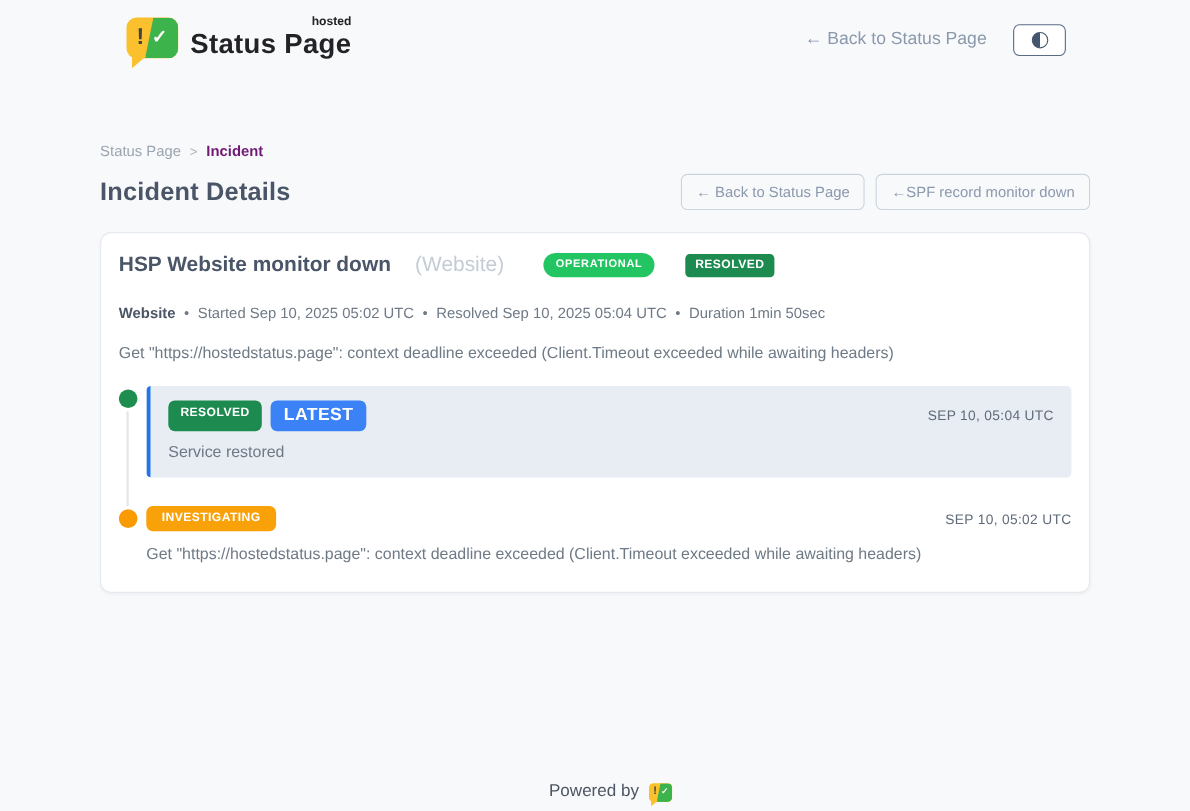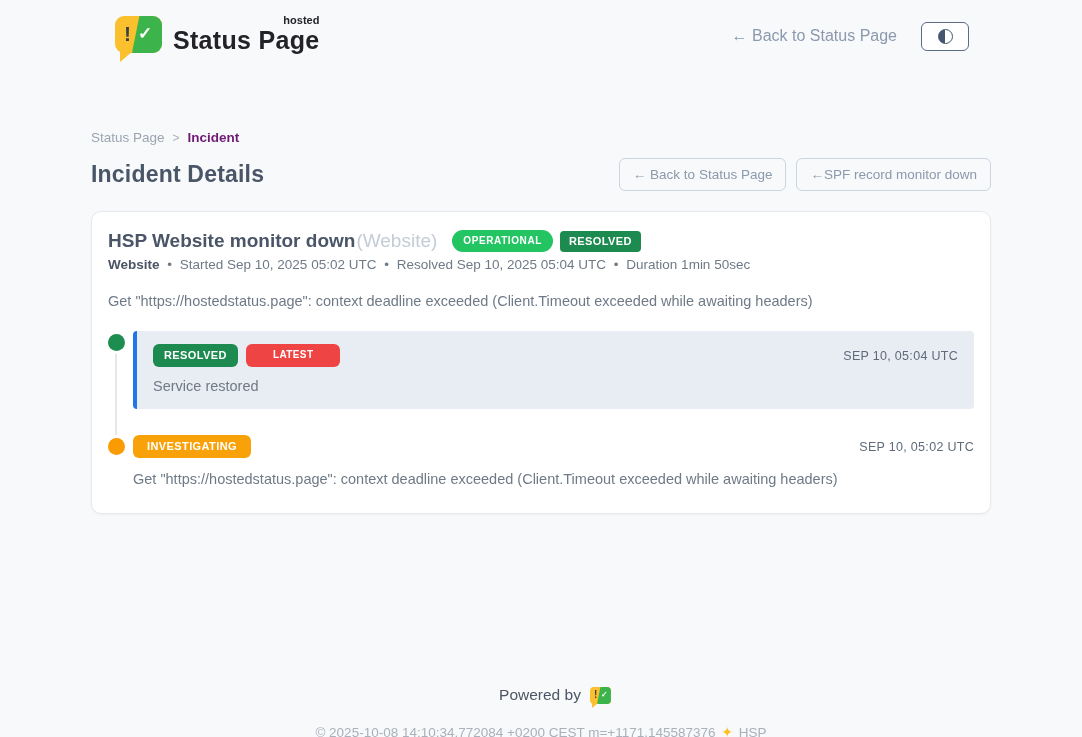--- a/index.html
+++ b/index.html
@@ -65,34 +65,34 @@
     color: #8b99ad; font-size: 13.5px; padding: 8px 13px; cursor: pointer;
     font-family: "Liberation Sans", sans-serif;
   }
 
   
   .card {
     margin-top: 20px; background: #ffffff; border: 1px solid #e6e9ee;
     border-radius: 10px; padding: 18px 16px 26px 16px;
     box-shadow: 0 1px 3px rgba(20,30,50,0.04);
   }
-  .card-title-row { display: flex; align-items: center; gap: 1px; flex-wrap: wrap; }
+  .card-title-row { display: flex; align-items: center; gap: 22px; flex-wrap: wrap; }
   .incident-title { font-size: 19px; font-weight: 700; color: #4a5568; }
   .incident-component { font-size: 19px; font-weight: 400; color: #c4ccd6; }
   .badge { display: inline-block; color: #fff; font-weight: 700; line-height: 1; }
   .badge-operational {
     background: #23c562; font-size: 10px; letter-spacing: 0.6px;
     padding: 6px 11px; border-radius: 999px; margin-left: 14px;
   }
   .badge-resolved-hdr {
     background: #1d8a4f; font-size: 11px; letter-spacing: 0.4px;
     padding: 5px 9px; border-radius: 4px; margin-left: 6px;
   }
 
-  .meta-line { margin-top: 5px; font-size: 13.5px; color: #6f7a87; }
+  .meta-line { margin-top: 25px; font-size: 13.5px; color: #6f7a87; }
   .meta-component { font-weight: 700; color: #4b5563; }
   .meta-bullet { margin: 0 4px; }
 
   .incident-desc { margin-top: 21px; font-size: 14.5px; color: #6f7a87; }
 
   
   .timeline { position: relative; margin-top: 22px; }
   .tl-line { position: absolute; left: 7px; top: 12px; height: 104px; width: 2px; background: #e3e6ea; }
   .tl-item { position: relative; }
   .tl-item + .tl-item { margin-top: 26px; }
@@ -102,21 +102,21 @@
   }
   .dot-green { background: #1e8e50; }
   .dot-orange { background: #fb9b04; }
   .tl-box {
     margin-left: 25px; background: #e8ecf3; border-left: 4px solid #2174ea;
     border-radius: 4px; padding: 13px 16px 15px 16px;
   }
   .tl-head { display: flex; justify-content: space-between; align-items: center; }
   .tl-badges { display: flex; gap: 8px; }
   .badge-resolved { background: #1d8a4f; font-size: 11px; letter-spacing: 0.4px; padding: 6px 11px; border-radius: 6px; }
-  .badge-latest { background: #ef4444; font-size: 10px; letter-spacing: 0.4px; padding: 6px 27px; border-radius: 6px; }
+  .badge-latest { background: #3b82f6; font-size: 16px; letter-spacing: 0.4px; padding: 6px 12px; border-radius: 6px; }
   .badge-investigating { background: #f9a109; font-size: 11px; letter-spacing: 0.4px; padding: 6px 14px; border-radius: 6px; }
   .tl-time { font-size: 12.5px; font-weight: 500; color: #5f6b7a; letter-spacing: 0.3px; }
   .tl-msg { margin-top: 11px; font-size: 14.5px; color: #6f7a87; }
   .tl-plain { margin-left: 25px; }
   .tl-plain .tl-msg { margin-top: 13px; }
 
   
   .footer { margin-top: 172px; text-align: center; padding-bottom: 24px; }
   .powered { display: inline-flex; align-items: flex-start; gap: 9px; font-size: 15.5px; color: #4b5563; margin-left: 28px; }
   .mini-logo { position: relative; width: 21px; height: 21px; }

